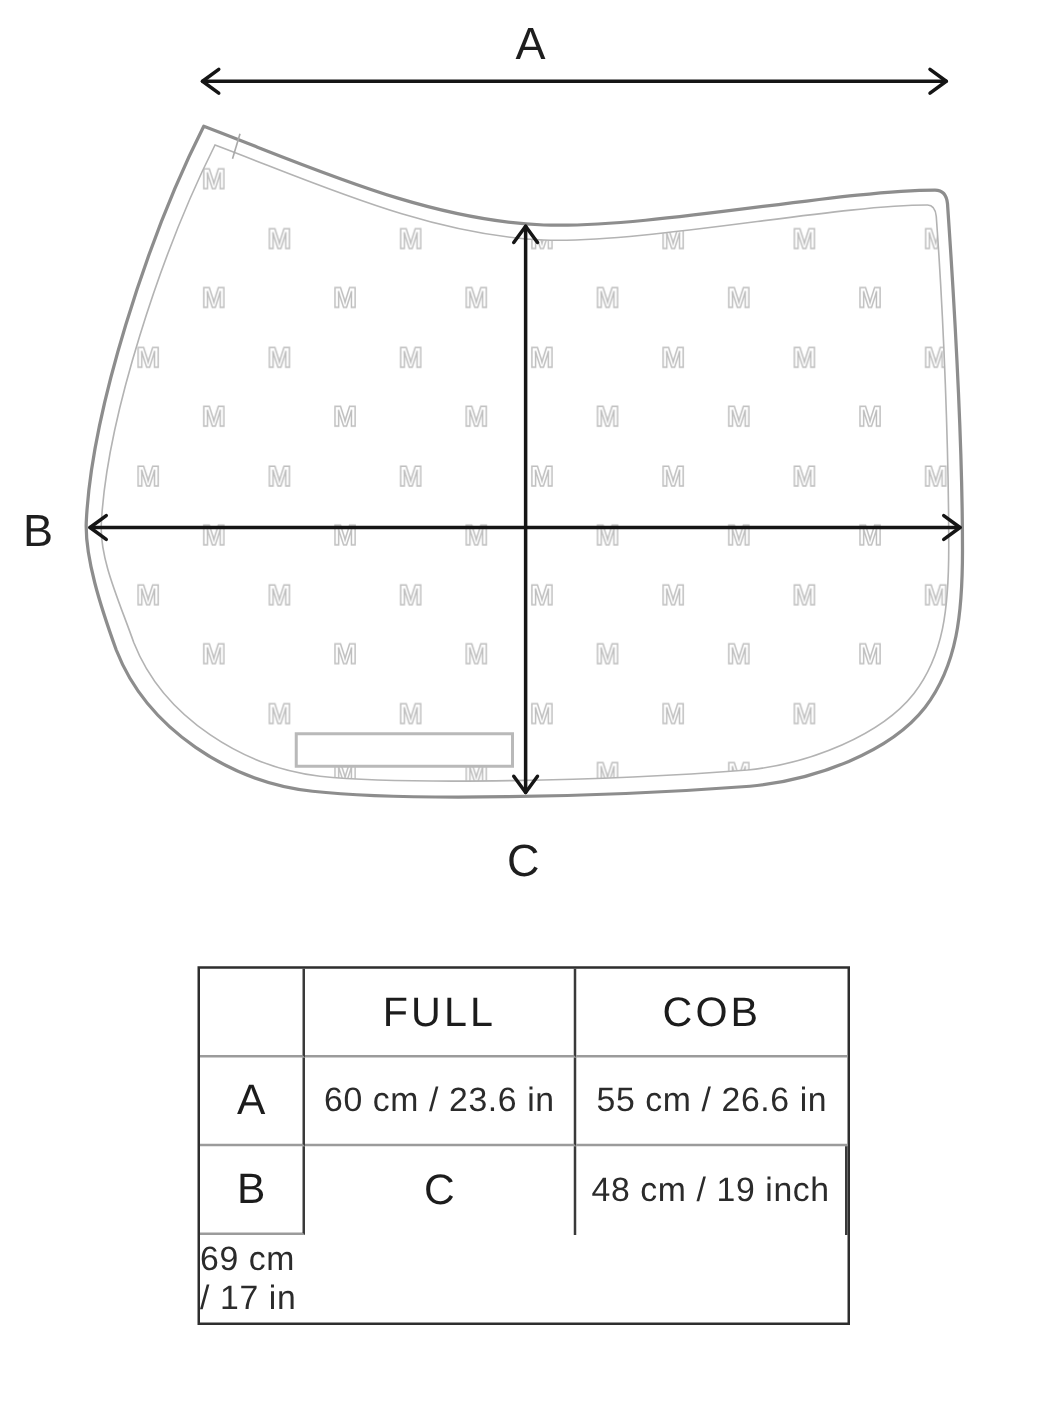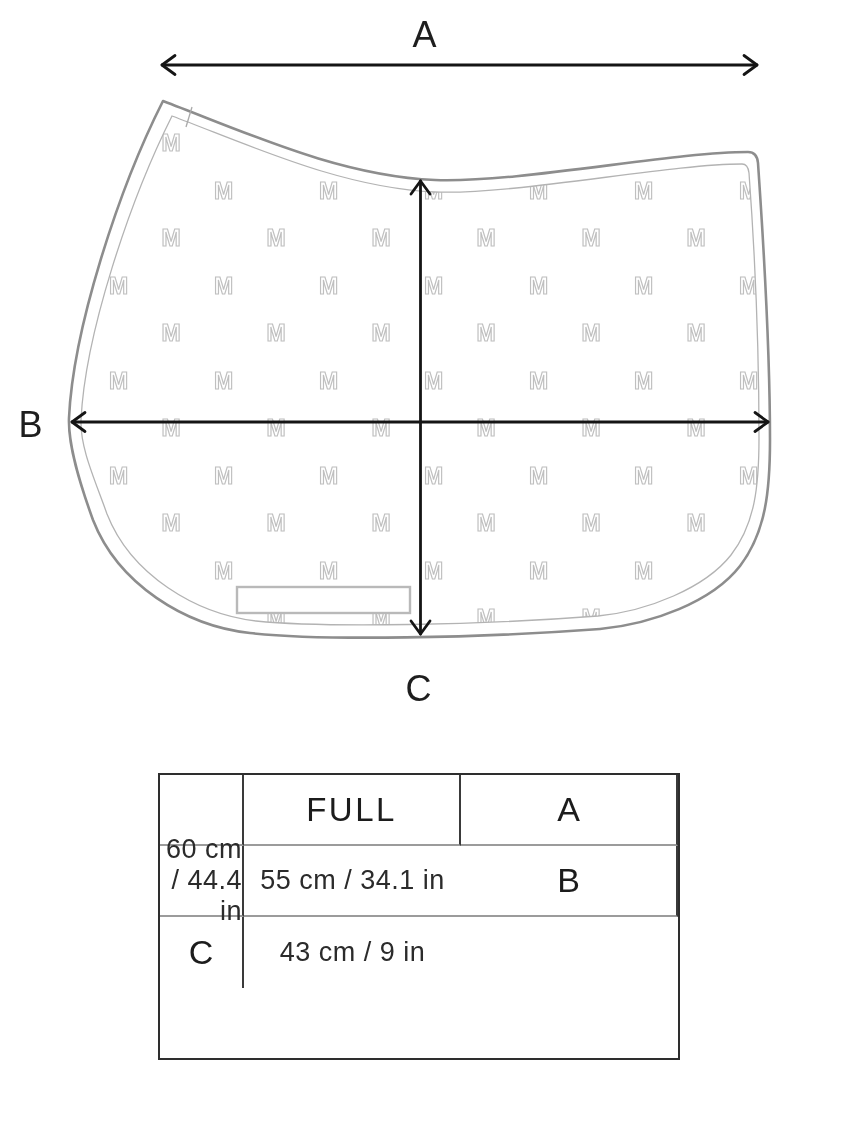--- a/index.html
+++ b/index.html
@@ -46,21 +46,20 @@
     background: #ffffff;
   }
   .size-table .cell {
     display: flex;
     align-items: center;
     justify-content: center;
     box-sizing: border-box;
     border-right: 2px solid #3a3a3a;
     border-bottom: 2px solid #9b9b9b;
     color: #222222;
-    text-align: right;
   }
   .size-table .cell.last-col { border-right: none; }
   .size-table .cell.last-row { border-bottom: none; }
   .size-table .head {
     font-size: 33px;
     font-weight: 400;
     letter-spacing: 2.5px;
     color: #1c1c1c;
   }
   .size-table .rowlabel {
@@ -154,24 +153,26 @@
       <path d="M 411,194 L 420.5,181 L 430,194"></path>
       <path d="M 411,621 L 420.5,634 L 430,621"></path>
     </g>
     <text class="dim-label" x="419" y="701" text-anchor="middle">C</text>
   </svg>
 
   <div class="size-table">
 
     <div class="cell head"></div>
     <div class="cell head">FULL</div>
+    <div class="cell head last-col">COB</div>
 
     <div class="cell rowlabel">A</div>
-    <div class="cell value">60 cm / 44.4 in</div>
-    <div class="cell value last-col">55 cm / 34.1 in</div>
+    <div class="cell value">60 cm / 23.6 in</div>
+    <div class="cell value last-col">55 cm / 26.6 in</div>
 
     <div class="cell rowlabel">B</div>
 
     <div class="cell rowlabel last-row">C</div>
-    <div class="cell value last-row last-col">43 cm / 9 in</div>
+    <div class="cell value last-row">48 cm / 19 inch</div>
+    <div class="cell value last-row last-col">69 cm / 17 in</div>
   </div>
 
 </div>
 
 </body></html>

